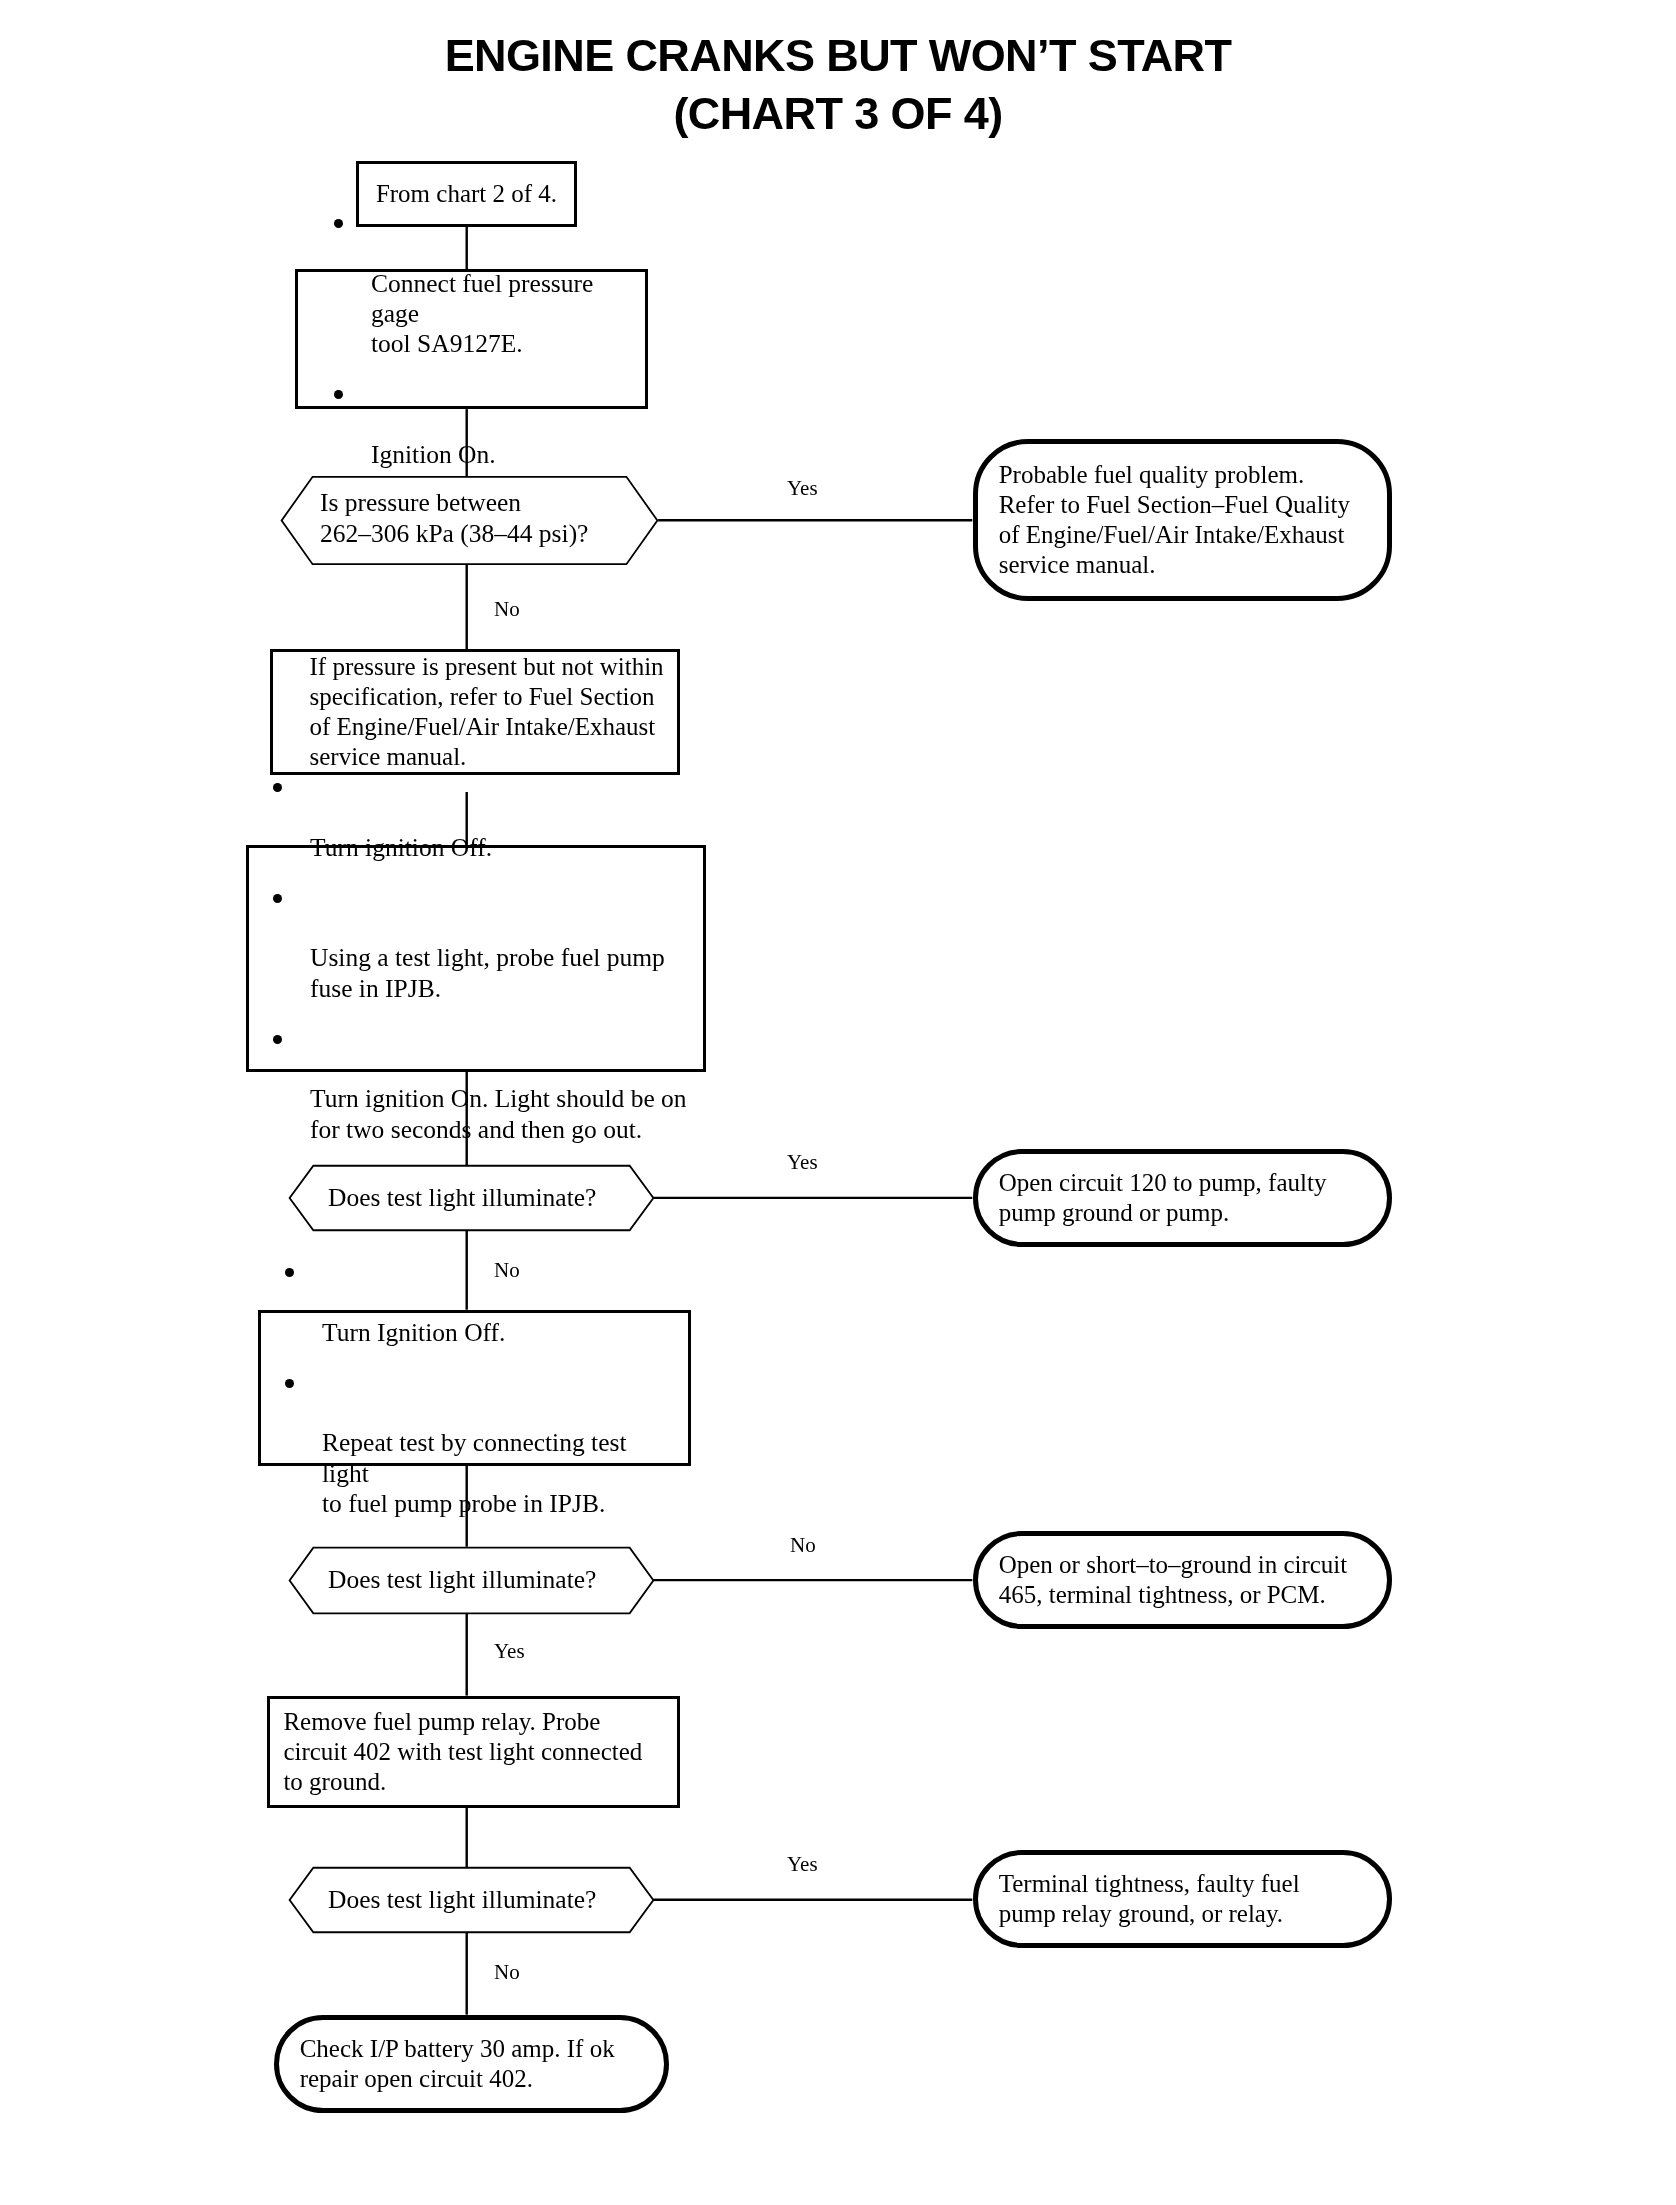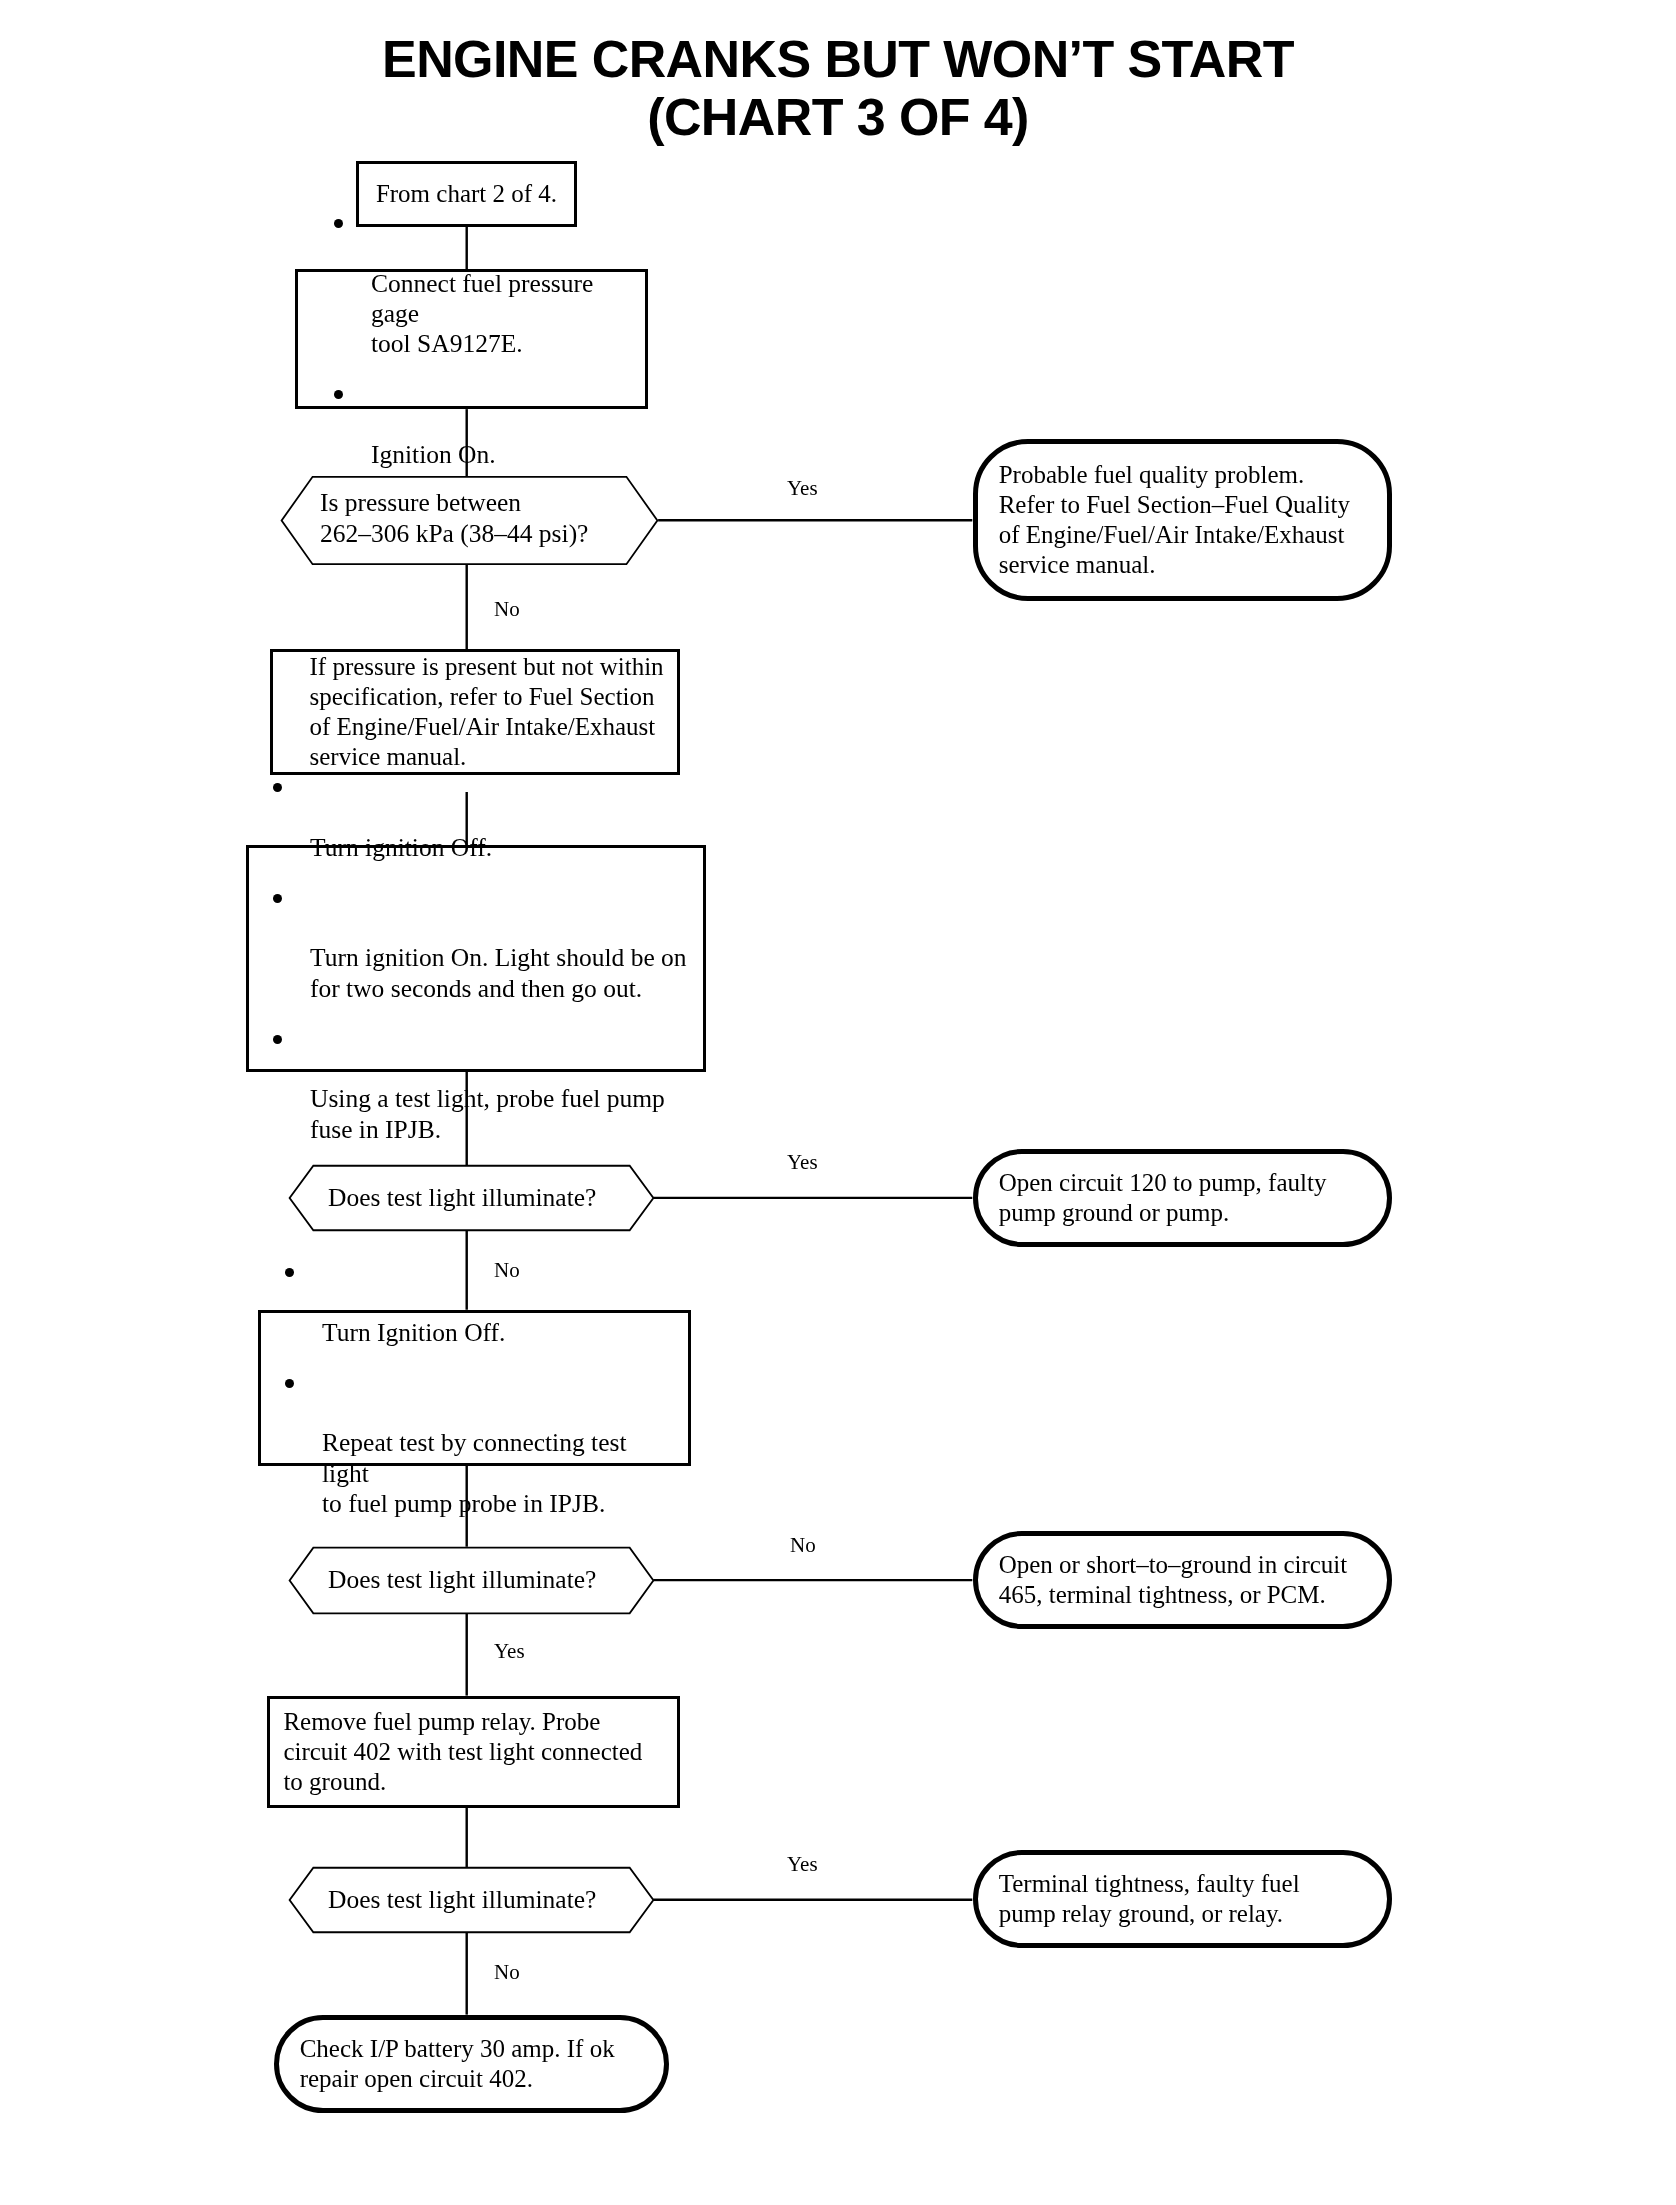--- a/index.html
+++ b/index.html
@@ -27,21 +27,21 @@
   }
 
   
   .title {
     position: absolute;
     left: 0;
     width: 1676px;
     text-align: center;
     font-family: "Liberation Sans", "DejaVu Sans", sans-serif;
     font-weight: bold;
-    font-size: 52px;
+    font-size: 45px;
     line-height: 1.06;
     letter-spacing: -0.6px;
     white-space: pre;
   }
   .title-line1 { top: 32px; }
   .title-line2 { top: 90px; }
 
   
   .node {
     position: absolute;
@@ -207,27 +207,27 @@
   </div>
 
   <div class="node rect" style="left:246px; top:845px; width:460px; height:227px;">
     <ul class="bullets">
       <li>
         <span class="bullet-dot"></span>
         <span>Turn ignition Off.</span>
       </li>
       <li>
         <span class="bullet-dot"></span>
+        <span>Using a test light, probe fuel pump
+fuse in IPJB.</span>
+      </li>
+      <li>
+        <span class="bullet-dot"></span>
         <span>Turn ignition On. Light should be on
 for two seconds and then go out.</span>
-      </li>
-      <li>
-        <span class="bullet-dot"></span>
-        <span>Using a test light, probe fuel pump
-fuse in IPJB.</span>
       </li>
     </ul>
   </div>
 
   <div class="hex" style="left:289px; top:1165px; width:365px; height:66px;">
     <svg width="365" height="66" viewBox="0 0 600 108">
       <polygon points="40,1 560,1 599,54 560,107 40,107 1,54" fill="#ffffff" stroke="#000000" stroke-width="3"></polygon>
     </svg>
     <div class="hex-label">Does test light illuminate?</div>
   </div>

